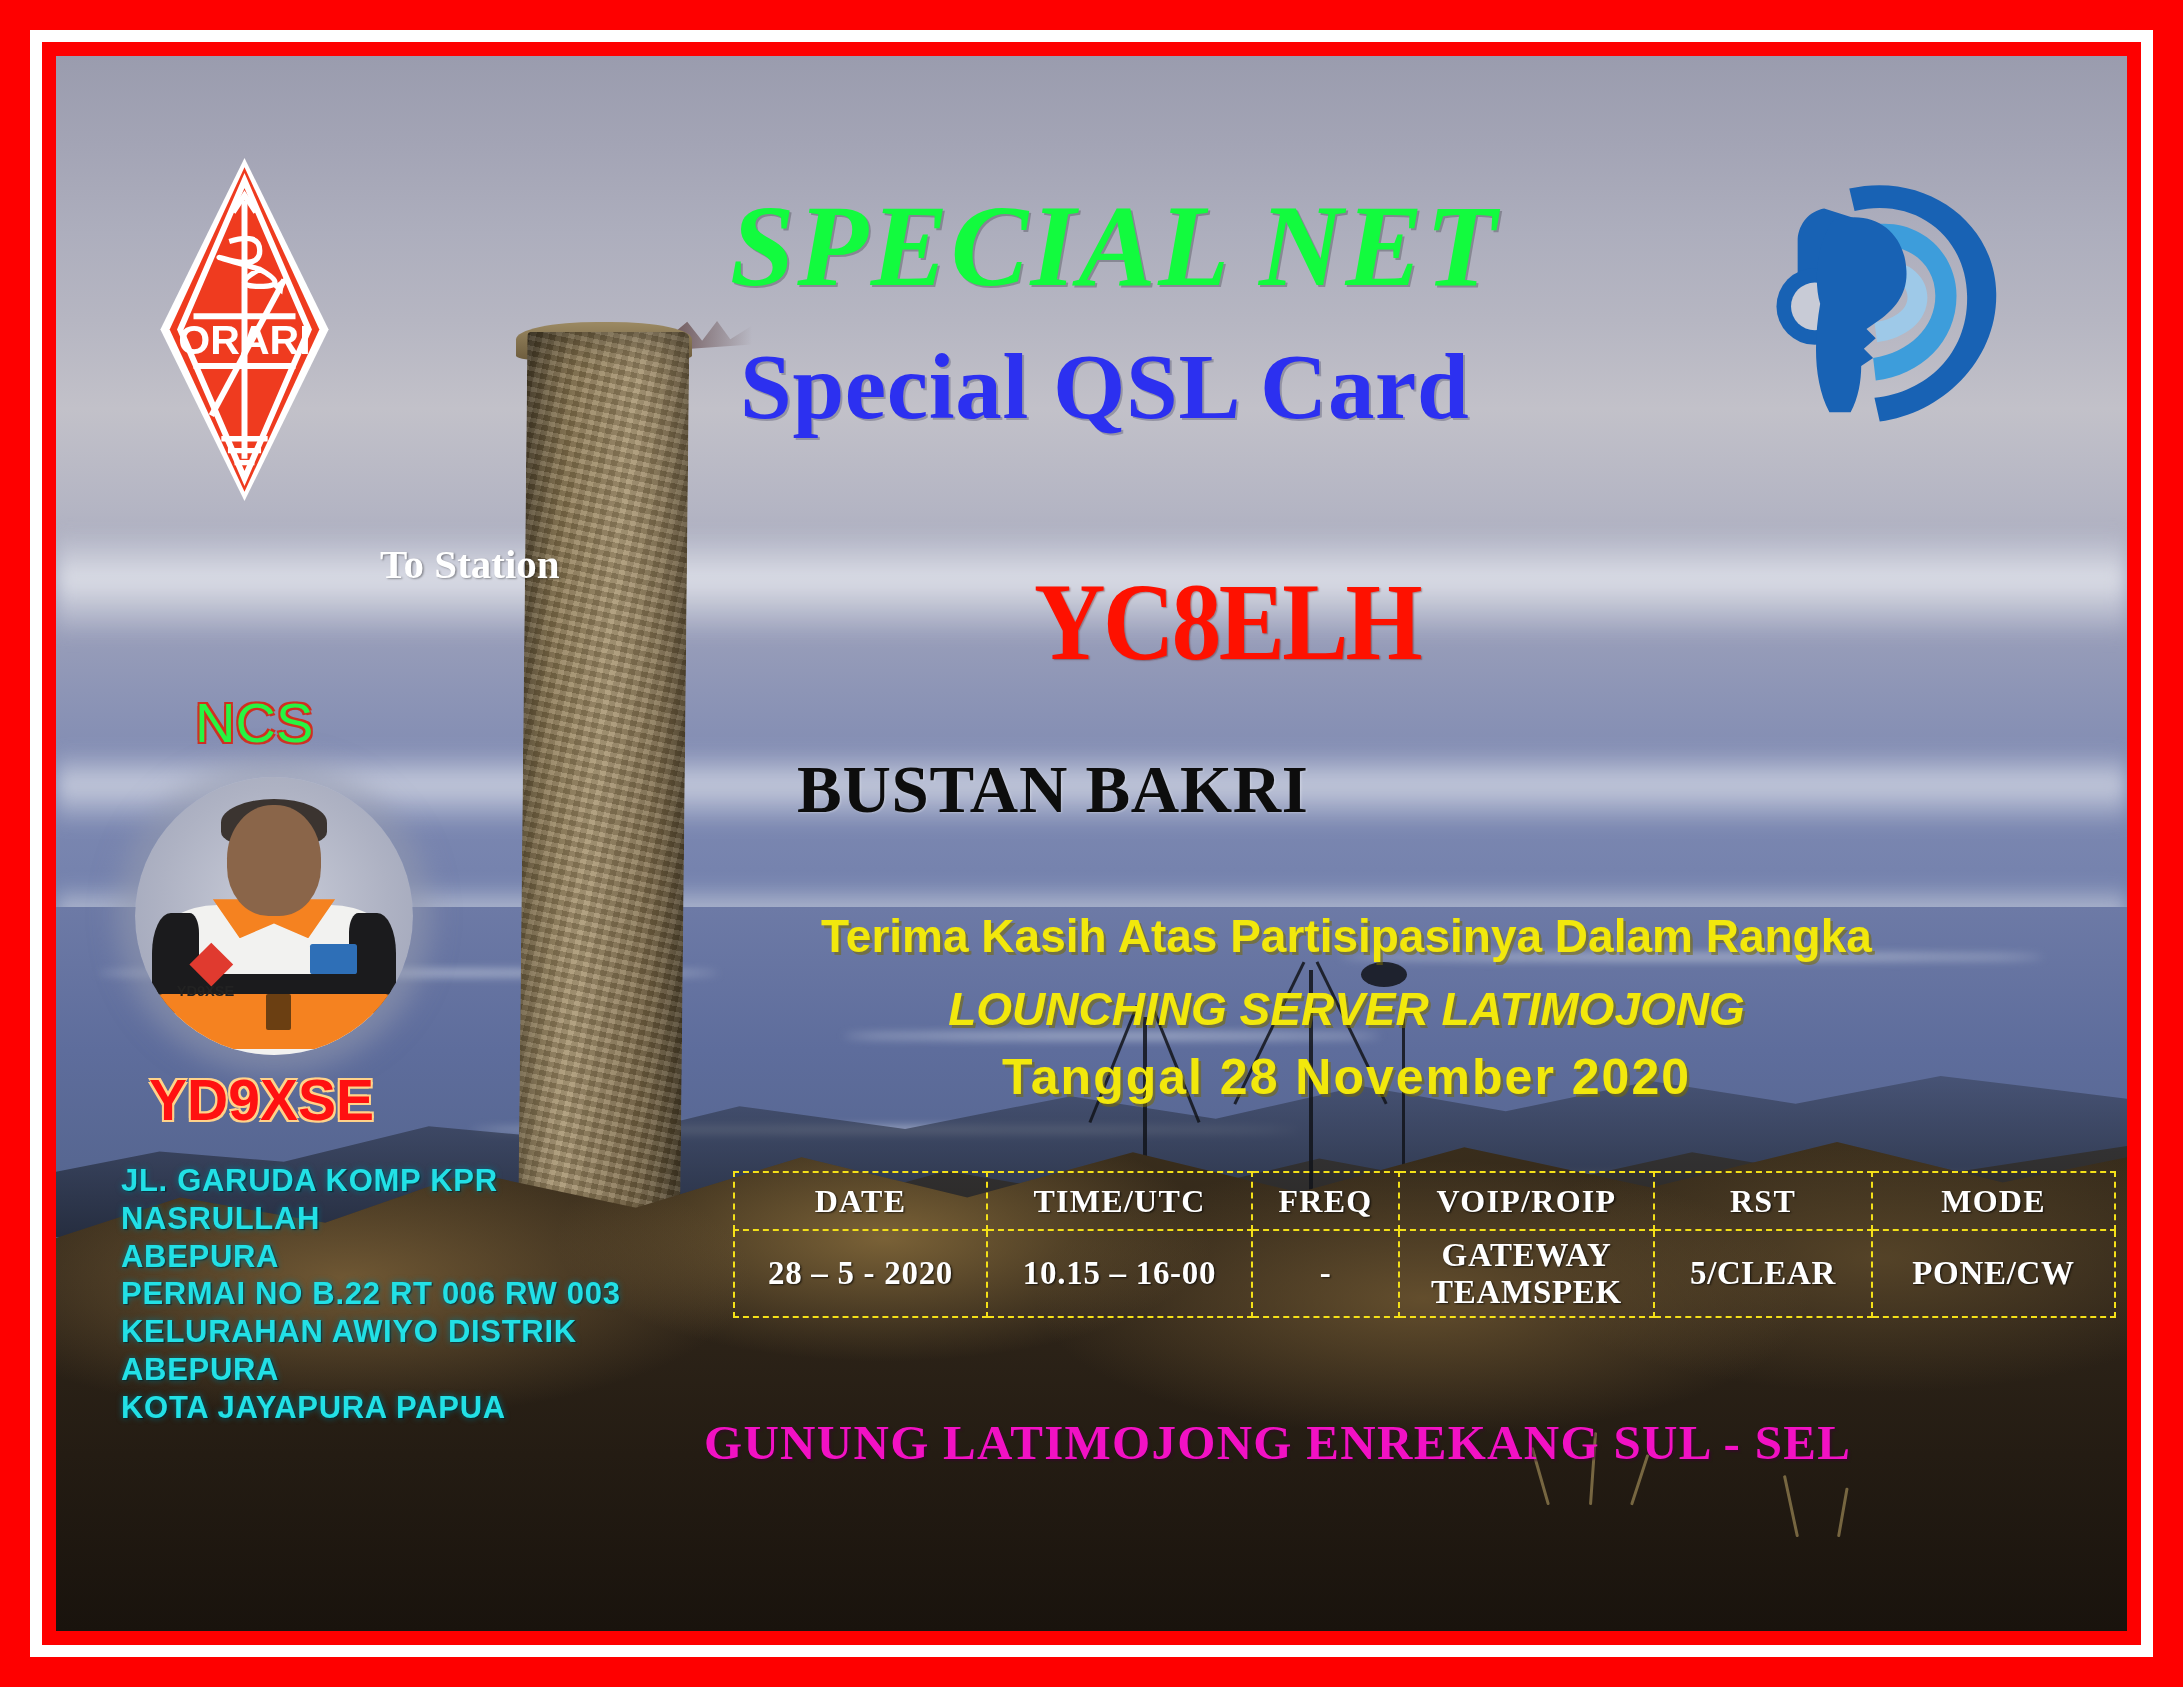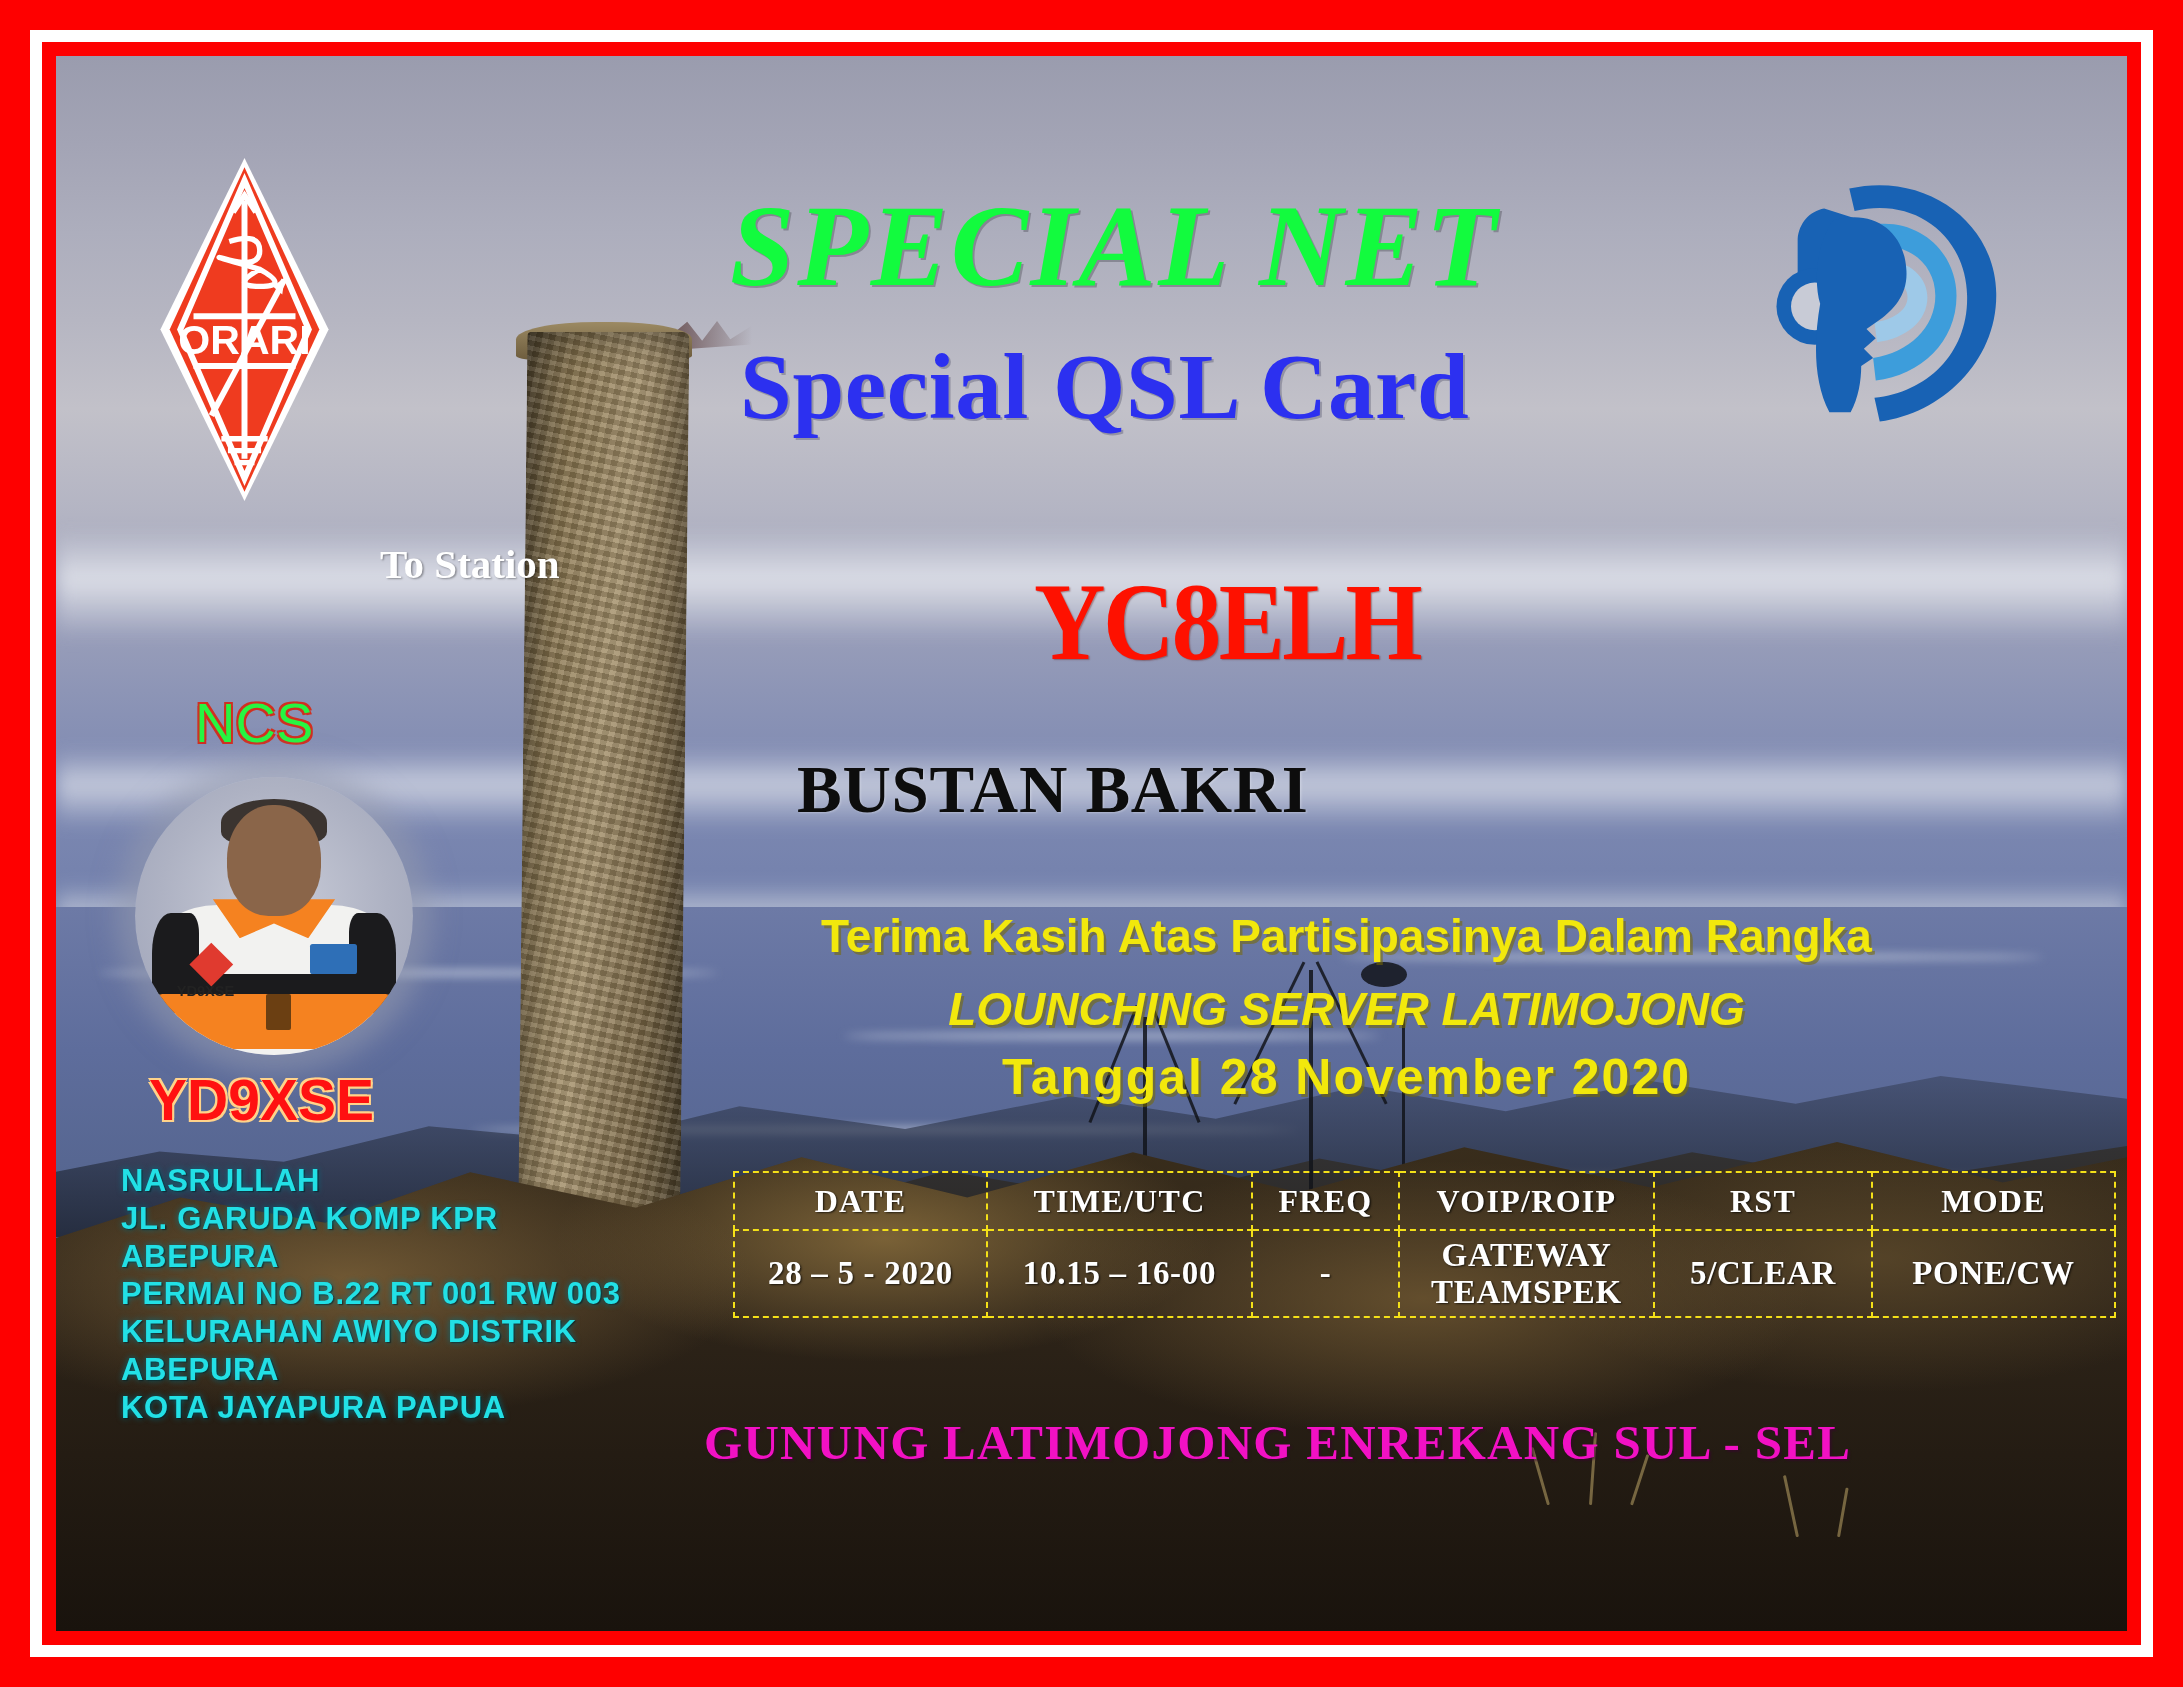--- a/index.html
+++ b/index.html
@@ -364,24 +364,24 @@
     <div class="l-yd9xse">YD9XSE</div>
 
     <div class="callsign">YC8ELH</div>
     <div class="opname">BUSTAN BAKRI</div>
 
     <div class="thanks">Terima Kasih Atas Partisipasinya Dalam Rangka</div>
     <div class="launch">LOUNCHING SERVER LATIMOJONG</div>
     <div class="tanggal">Tanggal  28  November  2020</div>
 
     <div class="address">
+      <div>JL. GARUDA KOMP KPR</div>
       <div>NASRULLAH</div>
-      <div>JL. GARUDA KOMP KPR</div>
       <div>ABEPURA</div>
-      <div>PERMAI NO B.22 RT 001 RW 003</div>
+      <div>PERMAI NO B.22 RT 006 RW 003</div>
       <div>KELURAHAN AWIYO DISTRIK</div>
       <div>ABEPURA</div>
       <div>KOTA JAYAPURA PAPUA</div>
     </div>
 
     <table class="qtable">
       <colgroup>
         <col style="width:253px">
         <col style="width:265px">
         <col style="width:147px">

